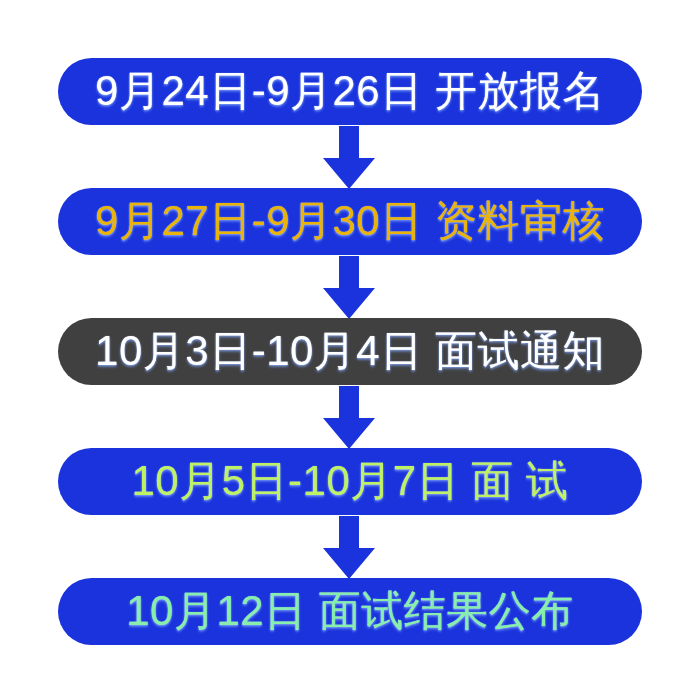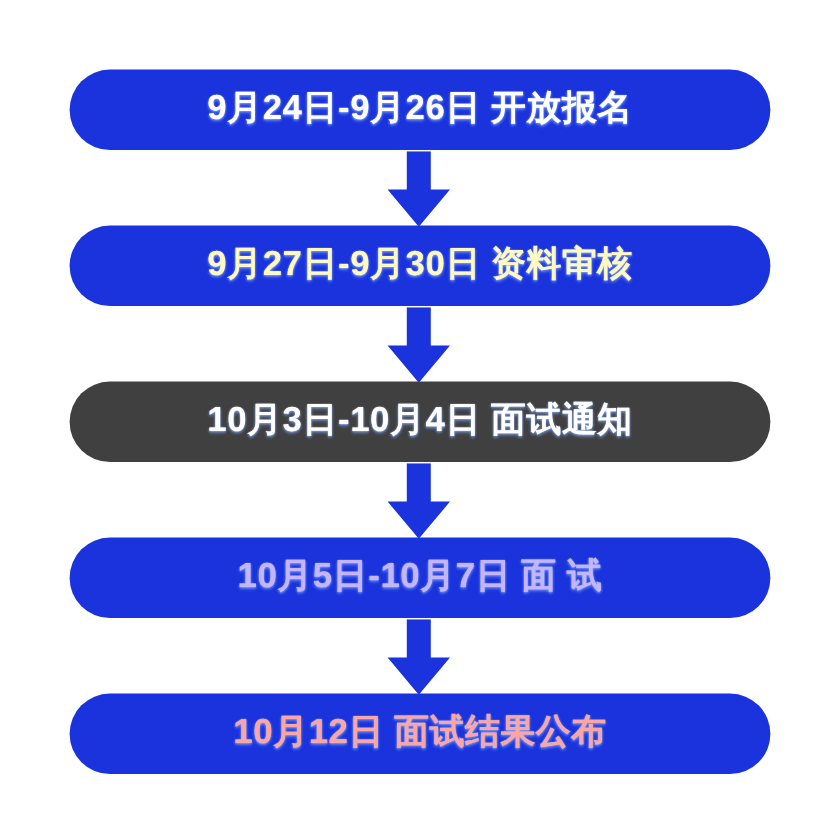--- a/index.html
+++ b/index.html
@@ -30,22 +30,22 @@
     background: #1a33dc;
     border-radius: 34px;
     display: flex;
     align-items: center;
     justify-content: center;
     box-sizing: border-box;
   }
 
   .step-label {
     color: #ffffff;
-    font-size: 29px;
-    font-weight: bold;
+    font-size: 42px;
+    font-weight: normal;
     letter-spacing: 0.5px;
     white-space: pre;
     line-height: 1;
     text-shadow:
       0 0 1px rgba(255,255,255,0.55),
       0 1px 2px rgba(120,160,255,0.75),
       0 2px 3px rgba(140,175,255,0.45);
     transform: translateY(-1px);
   }
 
@@ -71,46 +71,46 @@
     <span class="step-label" style="color: rgb(255, 255, 255);">9月24日-9月26日 开放报名</span>
   </div>
 
   <div class="arrow-connector" style="top:126px;">
     <svg viewBox="0 0 52 63" xmlns="http://www.w3.org/2000/svg" aria-hidden="true">
       <polygon points="16,0 36,0 36,32 52,32 26,63 0,32 16,32" fill="#1A33DC"></polygon>
     </svg>
   </div>
 
   <div class="step-box" style="top: 188px; background: rgb(26, 51, 220);">
-    <span class="step-label" style="color: #fef9c3;">9月27日-9月30日 资料审核</span>
+    <span class="step-label" style="color: #eab308;">9月27日-9月30日 资料审核</span>
   </div>
 
   <div class="arrow-connector" style="top:256px;">
     <svg viewBox="0 0 52 63" xmlns="http://www.w3.org/2000/svg" aria-hidden="true">
       <polygon points="16,0 36,0 36,32 52,32 26,63 0,32 16,32" fill="#1A33DC"></polygon>
     </svg>
   </div>
 
   <div class="step-box" style="top: 318px; background: #404040;">
     <span class="step-label" style="color: rgb(255, 255, 255);">10月3日-10月4日 面试通知</span>
   </div>
 
   <div class="arrow-connector" style="top:386px;">
     <svg viewBox="0 0 52 63" xmlns="http://www.w3.org/2000/svg" aria-hidden="true">
       <polygon points="16,0 36,0 36,32 52,32 26,63 0,32 16,32" fill="#1A33DC"></polygon>
     </svg>
   </div>
 
   <div class="step-box" style="top: 448px; background: rgb(26, 51, 220);">
-    <span class="step-label" style="color: #c4b5fd;">10月5日-10月7日 面 试</span>
+    <span class="step-label" style="color: #bef264;">10月5日-10月7日 面 试</span>
   </div>
 
   <div class="arrow-connector" style="top:516px;">
     <svg viewBox="0 0 52 63" xmlns="http://www.w3.org/2000/svg" aria-hidden="true">
       <polygon points="16,0 36,0 36,32 52,32 26,63 0,32 16,32" fill="#1A33DC"></polygon>
     </svg>
   </div>
 
   <div class="step-box" style="top: 578px; background: rgb(26, 51, 220);">
-    <span class="step-label" style="color: #fca5a5;">10月12日 面试结果公布</span>
+    <span class="step-label" style="color: #86efac;">10月12日 面试结果公布</span>
   </div>
 
 </div>
 
 </body></html>

